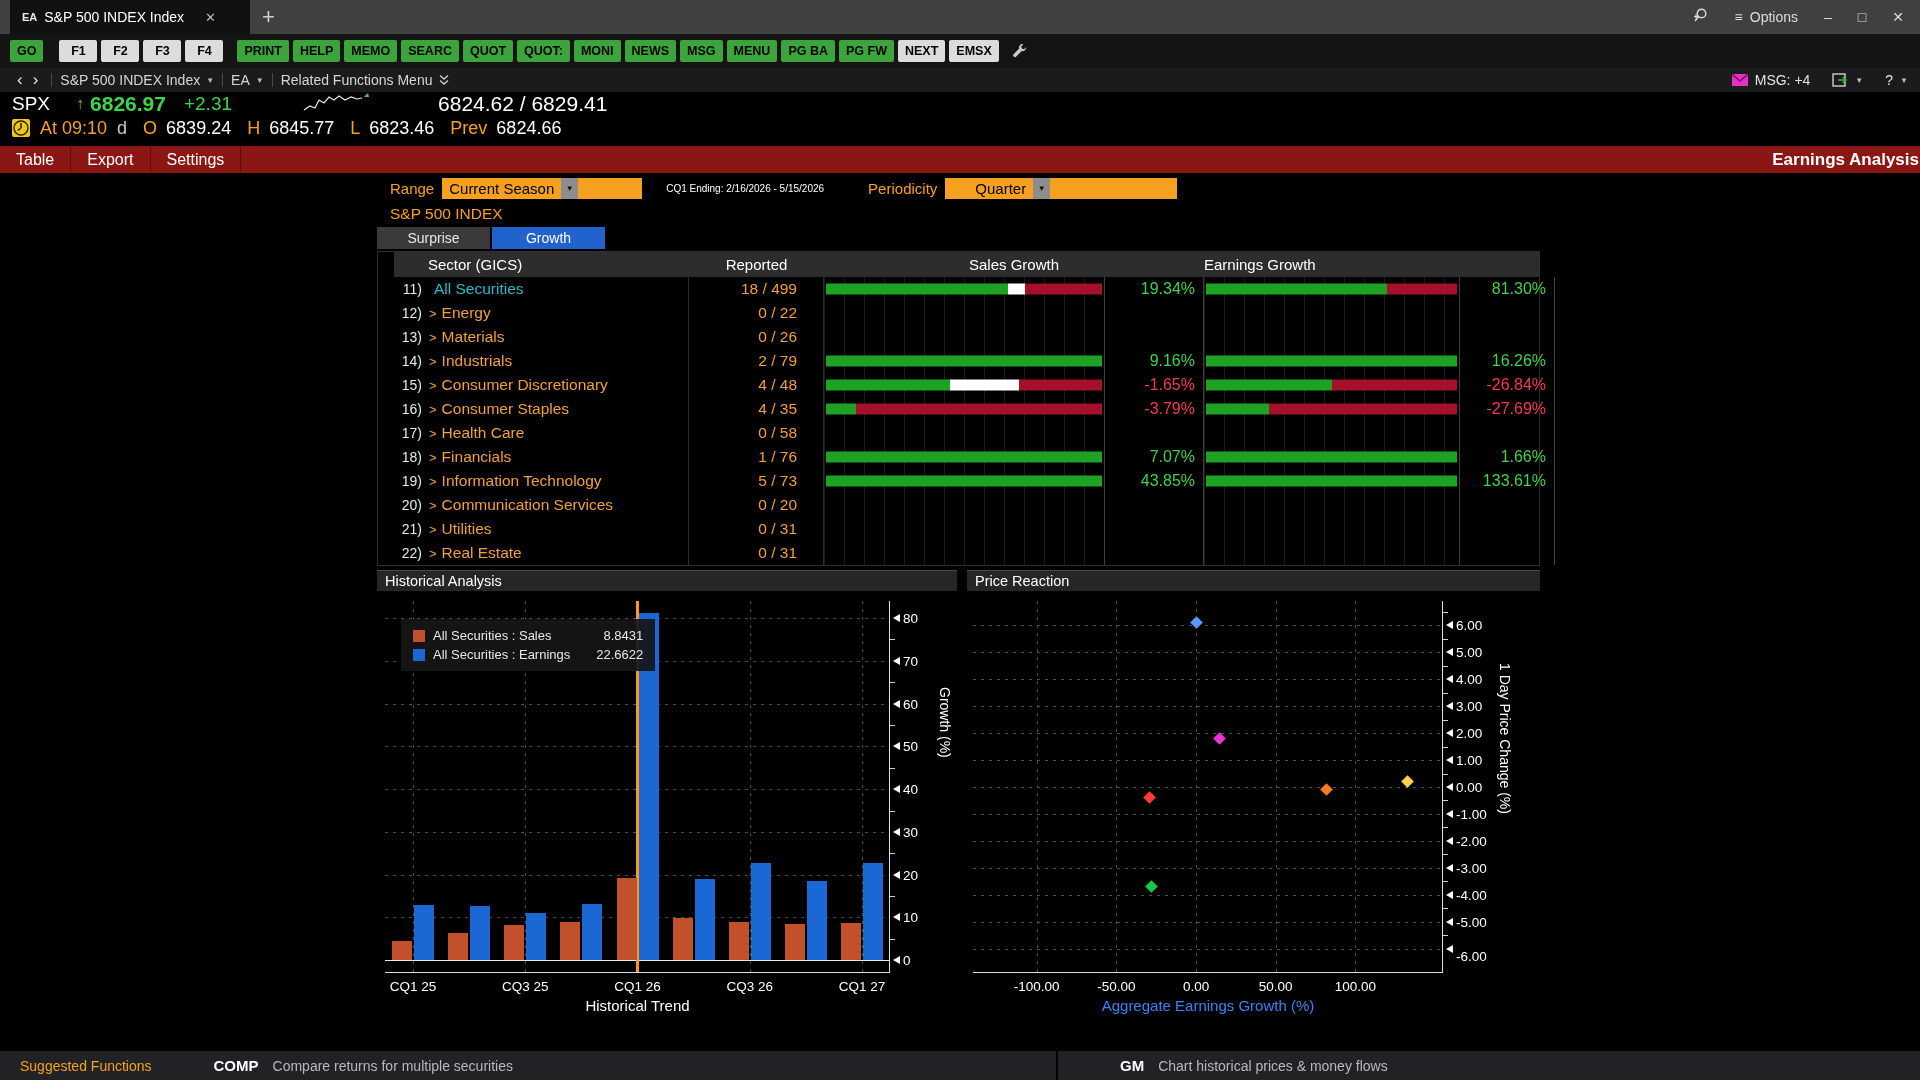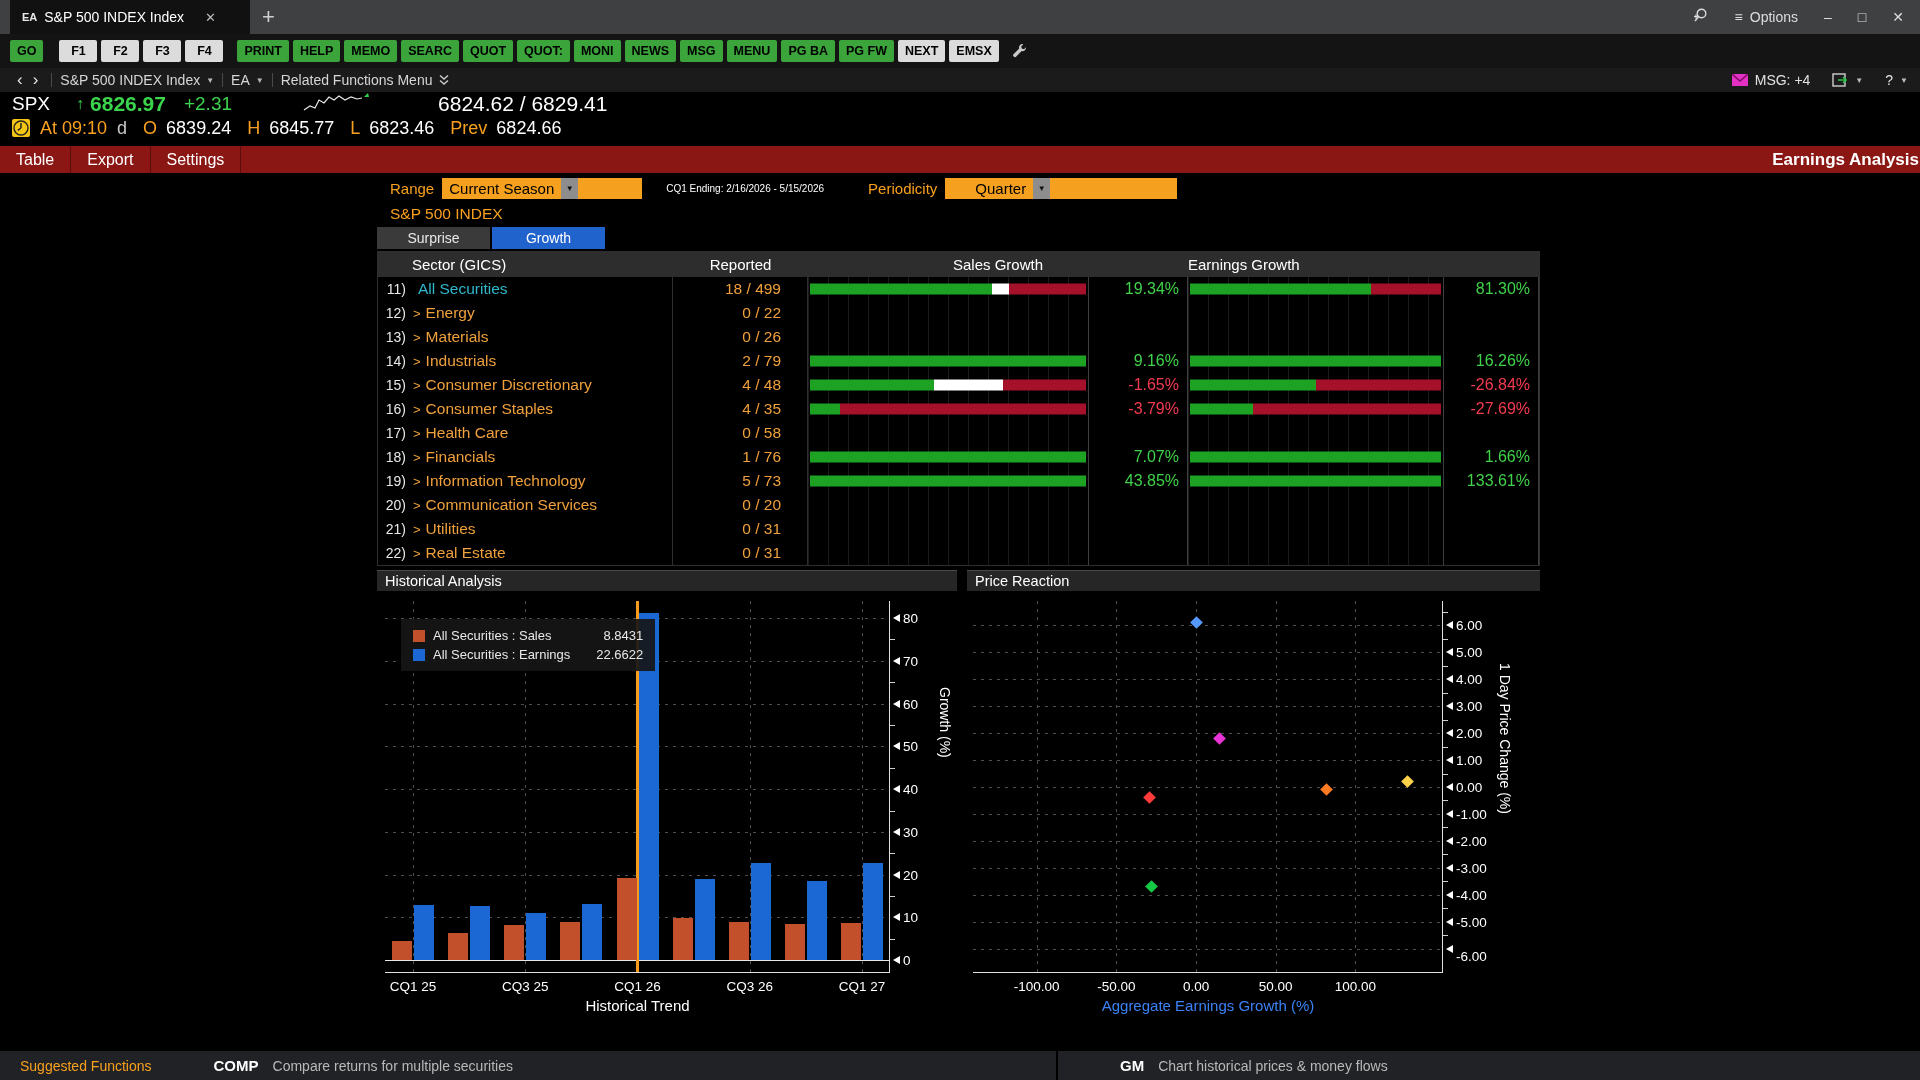--- a/index.html
+++ b/index.html
@@ -67,21 +67,21 @@
   .ending{font-size:10px;color:#fff;margin-left:24px;}
   .per-label{margin-left:44px;}
   .index-label{padding-left:390px;height:22px;display:flex;align-items:center;font-size:15.5px;color:#f9a01f;}
 
   
   .vtabs{margin-left:377px;margin-top:2px;display:flex;height:22px;}
   .vtab{width:113px;display:flex;align-items:center;justify-content:center;font-size:14px;color:#e8e8e8;background:#3a3a3a;margin-right:2px;cursor:pointer;}
   .vtab.active{background:#2163cc;color:#fff;}
 
   
-  .stable{margin-left:377px;margin-top:2px;width:1163px;border:1px solid #2e2e2e;}
+  .stable{margin-left:377px;margin-top:2px;width:1163px;border:1px solid #2e2e2e;padding-left:16px;}
   .thead{display:grid;grid-template-columns:295px 135px 280px 100px 255px 96px;height:25px;background:#2d2d2d;color:#fff;font-size:15px;align-items:center;}
   .th-sector{grid-column:1;padding-left:34px;}
   .th-rep{grid-column:2;text-align:center;}
   .th-sales{grid-column:3 / span 2;text-align:center;}
   .th-earn{grid-column:5 / span 2;text-align:left;}
   .trow{display:grid;grid-template-columns:295px 135px 280px 100px 255px 96px;height:24px;align-items:center;}
   .namecell{display:flex;align-items:center;font-size:15.5px;border-right:1px solid #2e2e2e;height:100%;cursor:pointer;}
   .rownum{width:28px;text-align:right;color:#e8e8e8;font-size:14px;}
   .chev{color:#f0a03c;margin:0 5px 0 7px;font-size:13px;}
   .sname{color:#f0a03c;}

